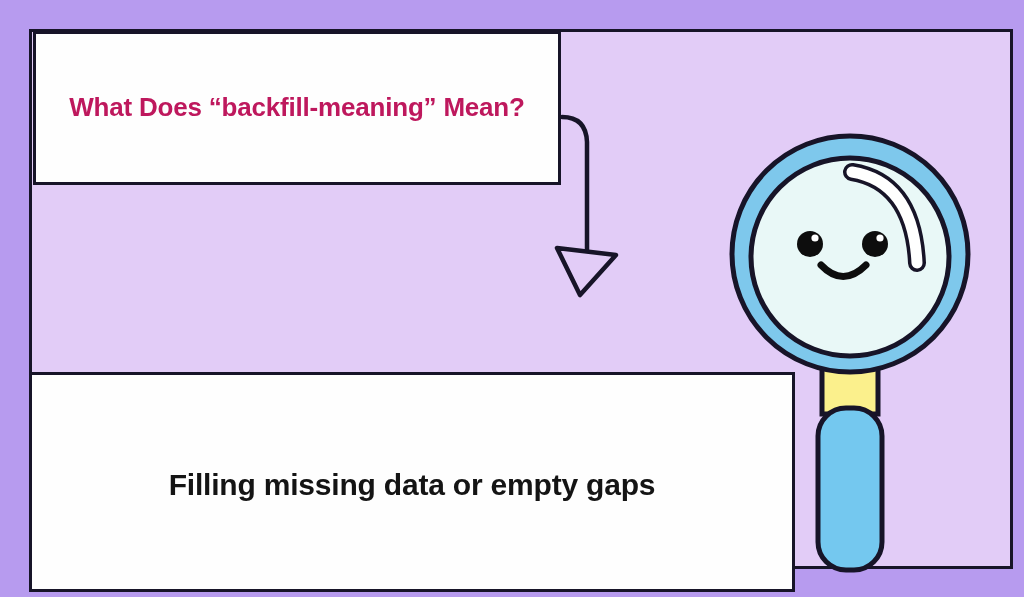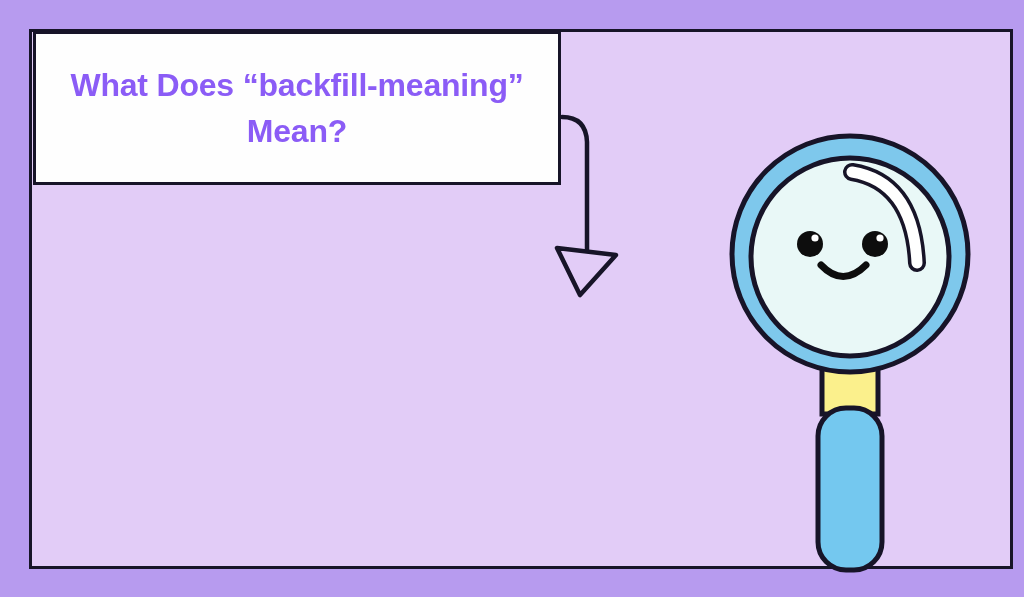--- a/index.html
+++ b/index.html
@@ -61,24 +61,24 @@
 
   .box-answer {
     left: 29px;
     top: 372px;
     width: 766px;
     height: 220px;
     z-index: 5;
   }
 
   .title-text {
-    font-size: 32px;
+    font-size: 26px;
     font-weight: bold;
-    color: #8b5cf6;
-    text-align: center;
+    color: #be185d;
+    text-align: right;
     line-height: 1.45;
     letter-spacing: -0.2px;
     padding: 0 18px;
     max-width: 470px;
   }
 
   .answer-text {
     font-size: 30px;
     font-weight: bold;
     color: #141414;
@@ -143,14 +143,17 @@
 
   <svg class="arrow-svg" viewBox="0 0 110 200">
     <path d="M 22 22 Q 46 22 47 47 L 47 155" fill="none" stroke="#171428" stroke-width="4.5" stroke-linecap="round"></path>
     <path d="M 17 153 L 76 160 L 40 200 Z" fill="none" stroke="#171428" stroke-width="4.5" stroke-linejoin="round" stroke-linecap="round"></path>
   </svg>
 
   <div class="wbox box-title">
     <div class="title-text">What Does “backfill-meaning” Mean?</div>
   </div>
 
+  <div class="wbox box-answer">
+    <div class="answer-text">Filling missing data or empty gaps</div>
+  </div>
 
 </div>
 
 </body></html>

